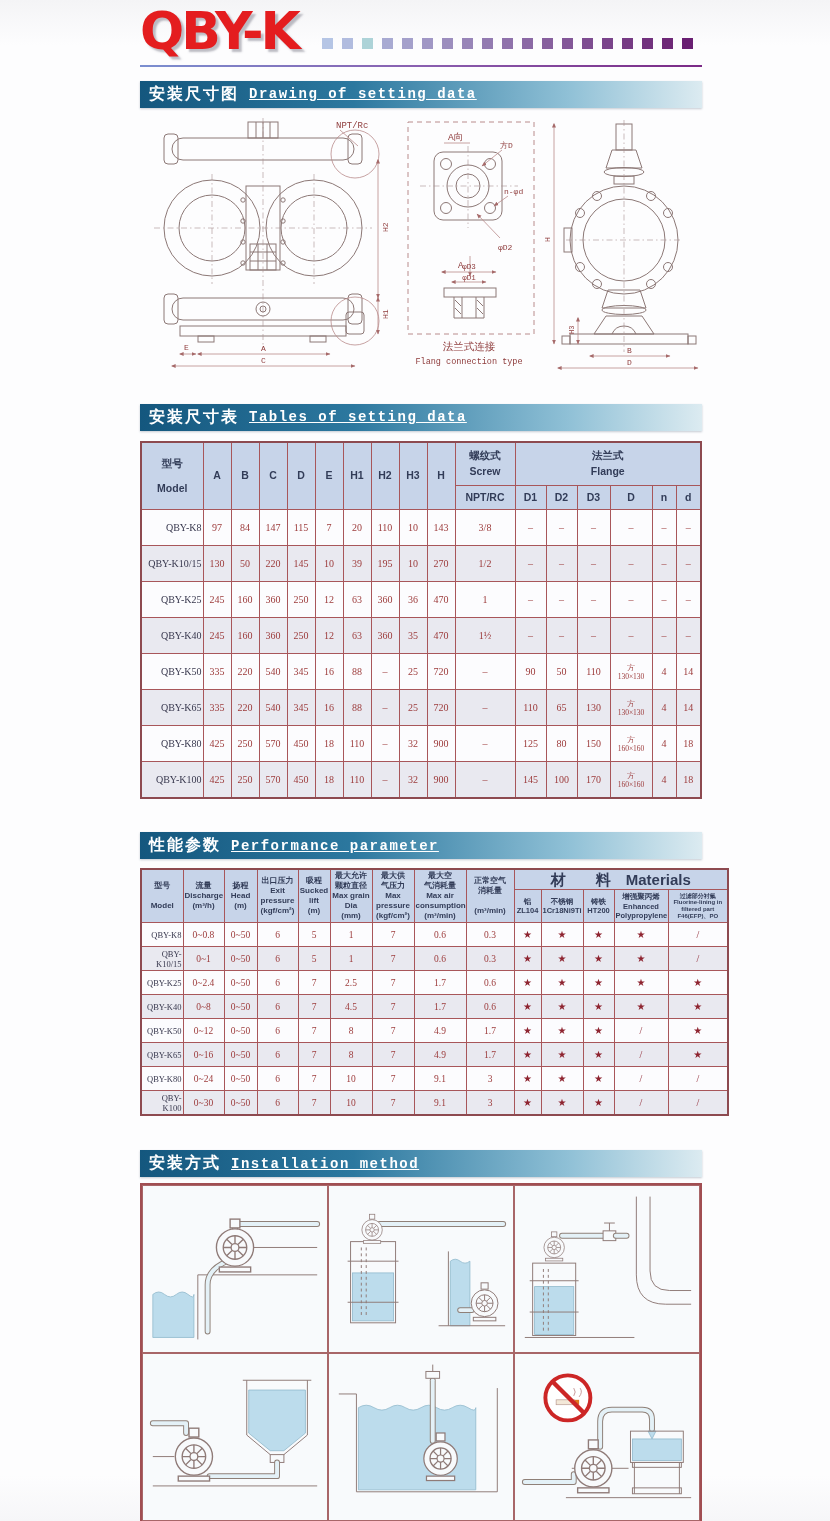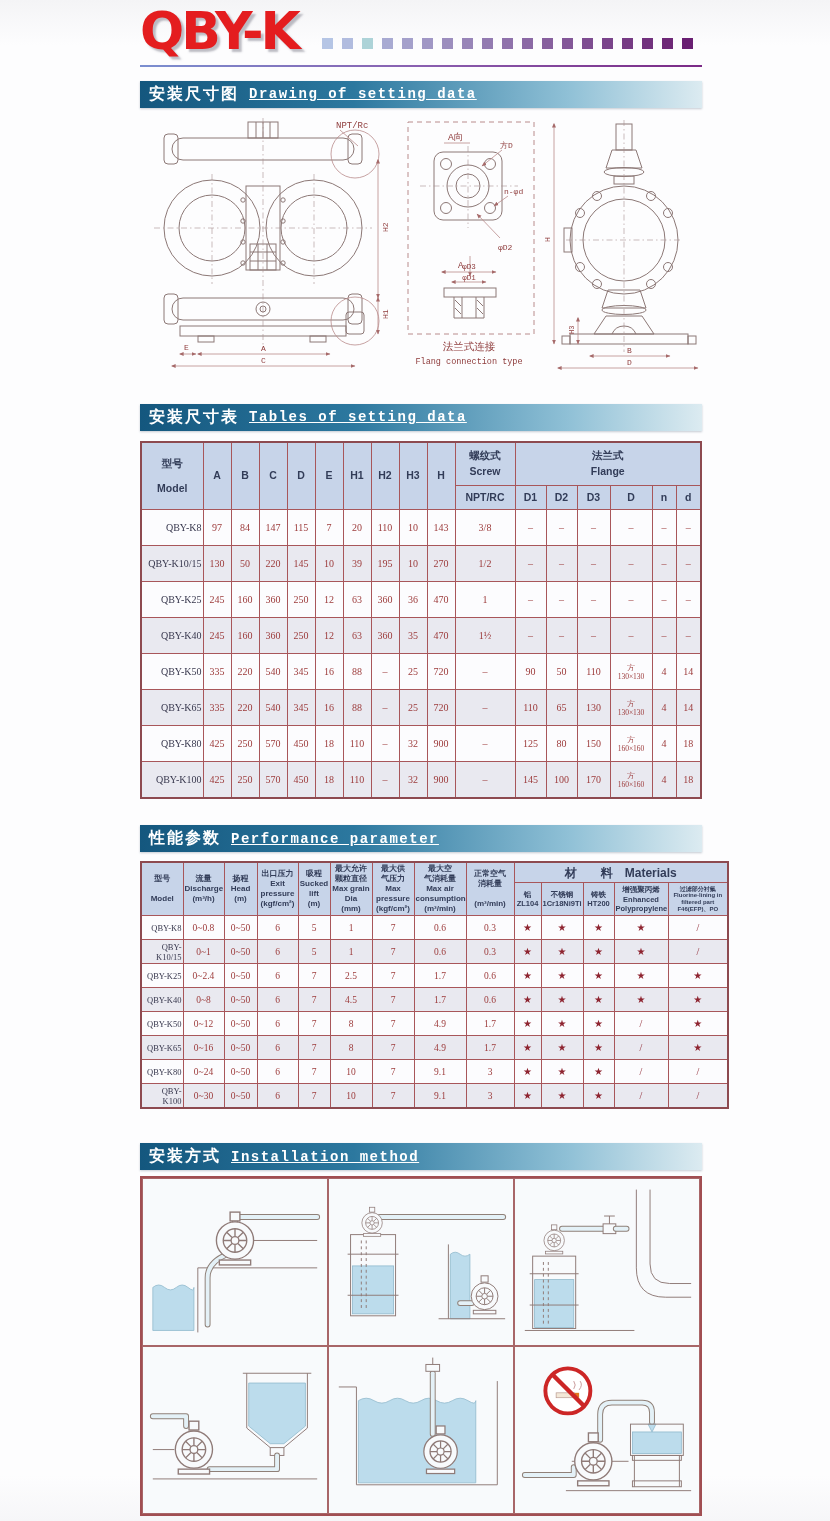--- a/index.html
+++ b/index.html
@@ -40,21 +40,21 @@
   th,td{border:1px solid #a8565a;white-space:pre-line;text-align:center;vertical-align:middle;padding:1px;}
   thead th{background:#c7d4e9;color:#323c58;font-weight:bold;}
   .dims thead th{font-size:10.5px;line-height:1.5;}
   .dims thead th.model-h{line-height:2.4;}
   .dims td{font-family:"Liberation Serif",serif;font-size:10px;height:33px;color:#9c3a3a;}
   .dims td.model,.ptable td.model{color:#38384e;text-align:right;}
   tbody tr:nth-child(odd) td{background:#fcfcfe;}
   tbody tr:nth-child(even) td{background:#e9e9f0;}
   td.sqv{font-size:7.5px;line-height:1.2;}
   .ptable thead th{font-size:8px;line-height:1.25;}
-  .ptable thead th.mat-title{font-size:12px;height:17px;line-height:1;}
+  .ptable thead th.mat-title{font-size:15px;height:17px;line-height:1;}
   .ptable thead th.sub{font-size:7.5px;}
   .ptable thead th.fl{font-size:6px;line-height:1.15;}
   .ptable td{font-family:"Liberation Serif",serif;font-size:9.5px;height:21px;color:#9c3a3a;}
   .ptable td.model{font-size:8.5px;}
   .ptable td.mat{color:#8e2430;font-size:10px;}
   .note{margin-top:9px;font-size:12.5px;color:#4a3340;font-family:"Liberation Mono",monospace;letter-spacing:.5px;}
   
   .igrid{margin-top:6px;display:grid;grid-template-columns:repeat(3,1fr);border:2px solid #a14e52;background:#fbfcfd;}
   .icell{border:1px solid #a86668;height:166px;display:flex;align-items:center;justify-content:center;background:#f8fafc;}
   .icell svg{display:block;}
@@ -461,21 +461,21 @@
           <td class="val">100</td>
           <td class="val">170</td>
           <td class="val sqv">方
 160×160</td>
           <td class="val">4</td>
           <td class="val">18</td>
         </tr>
       </tbody>
   </table>
 
-  <div class="bar" style="margin-top:26px">
+  <div class="bar" style="margin-top:33px">
     <span class="zh">性能参数</span>
     <span class="en">Performance parameter</span>
   </div>
 
   <table class="ptable" style="margin-top:9px">
     <colgroup>
       <col style="width:42px">
         <col style="width:41px">
         <col style="width:33px">
         <col style="width:41px">

